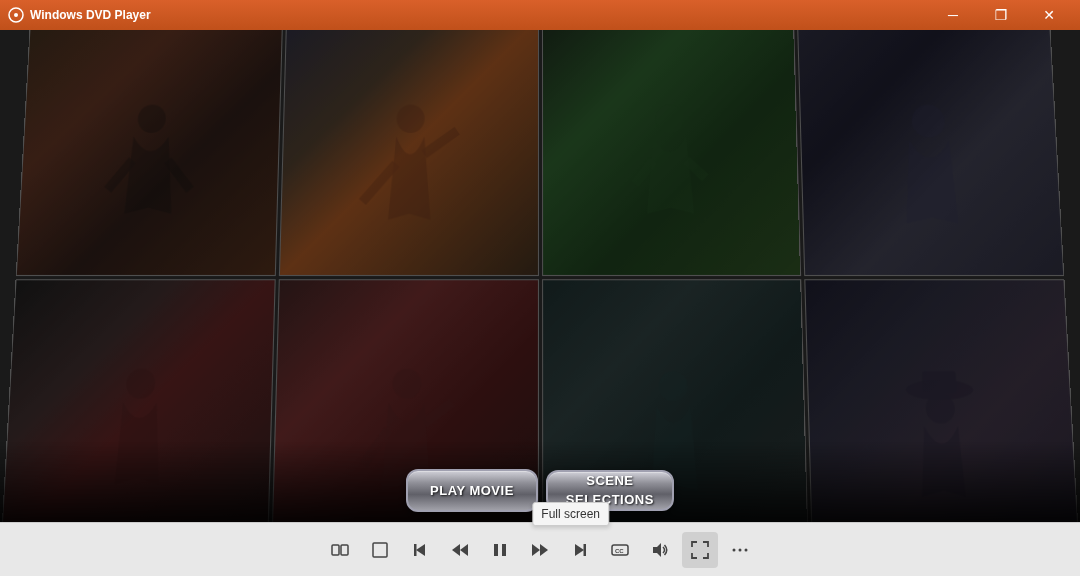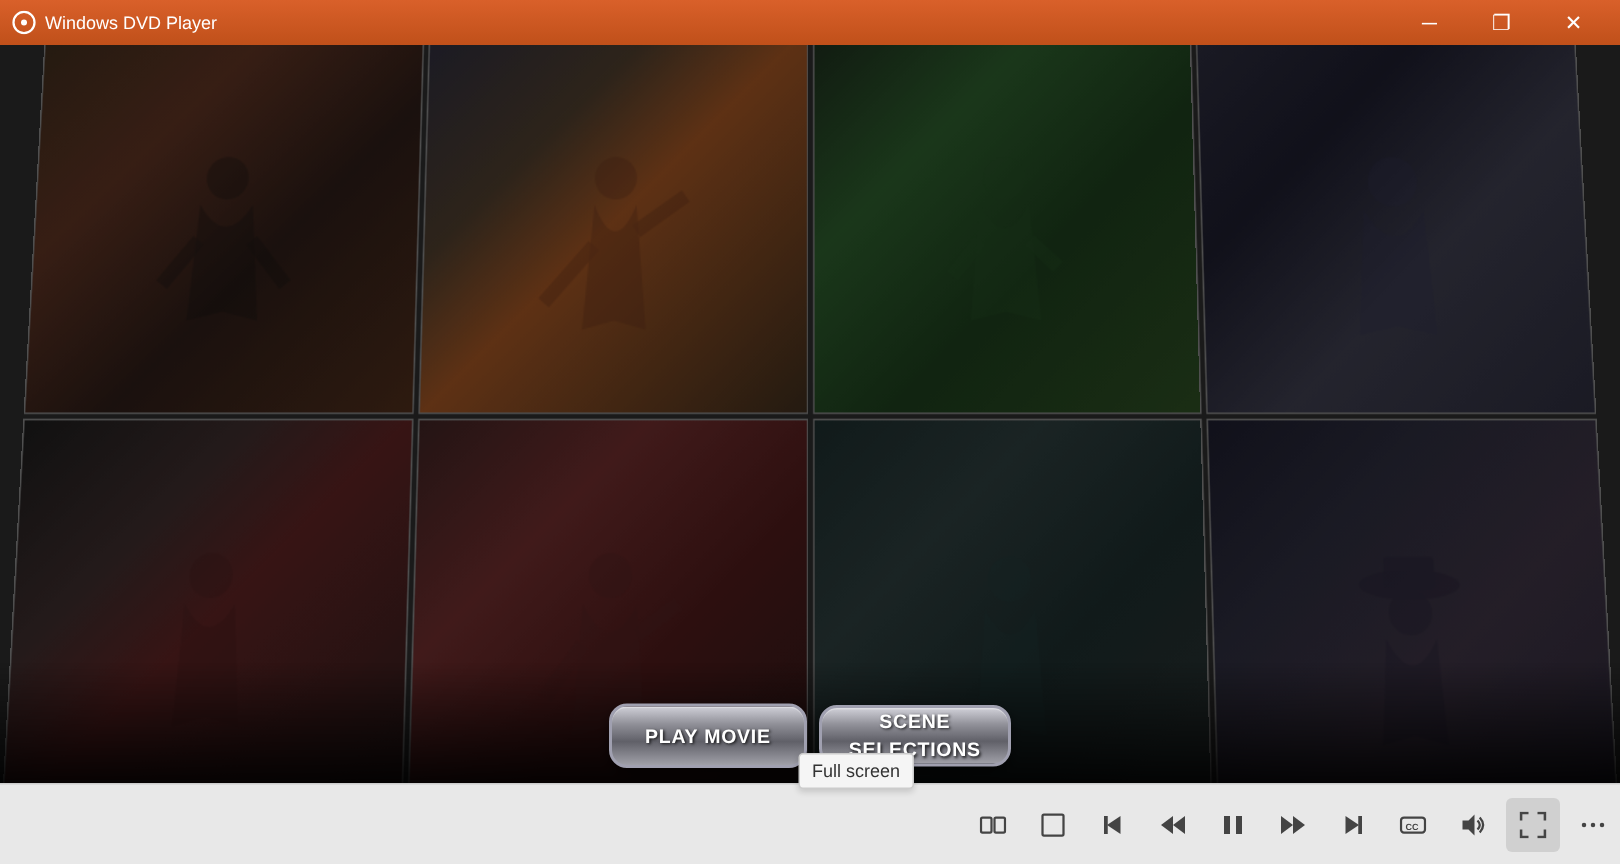--- a/index.html
+++ b/index.html
@@ -28,21 +28,21 @@
       align-items: center;
       gap: 6px;
     }
     #app-icon {
       width: 16px;
       height: 16px;
     }
     #titlebar-title {
       color: white;
       font-size: 12px;
-      font-weight: 400;
+      font-weight: 700;
     }
     #titlebar-controls {
       display: flex;
       align-items: center;
       gap: 2px;
     }
     .title-btn {
       width: 46px;
       height: 30px;
       background: transparent;
@@ -162,21 +162,21 @@
       text-align: center;
     }
 
     
     #controls-bar {
       width: 100%;
       height: 54px;
       background: #e8e8e8;
       display: flex;
       align-items: center;
-      justify-content: flex-end;
+      justify-content: center;
       gap: 4px;
       border-top: 1px solid #ccc;
       position: relative;
     }
 
     .ctrl-btn {
       width: 36px;
       height: 36px;
       background: transparent;
       border: none;

